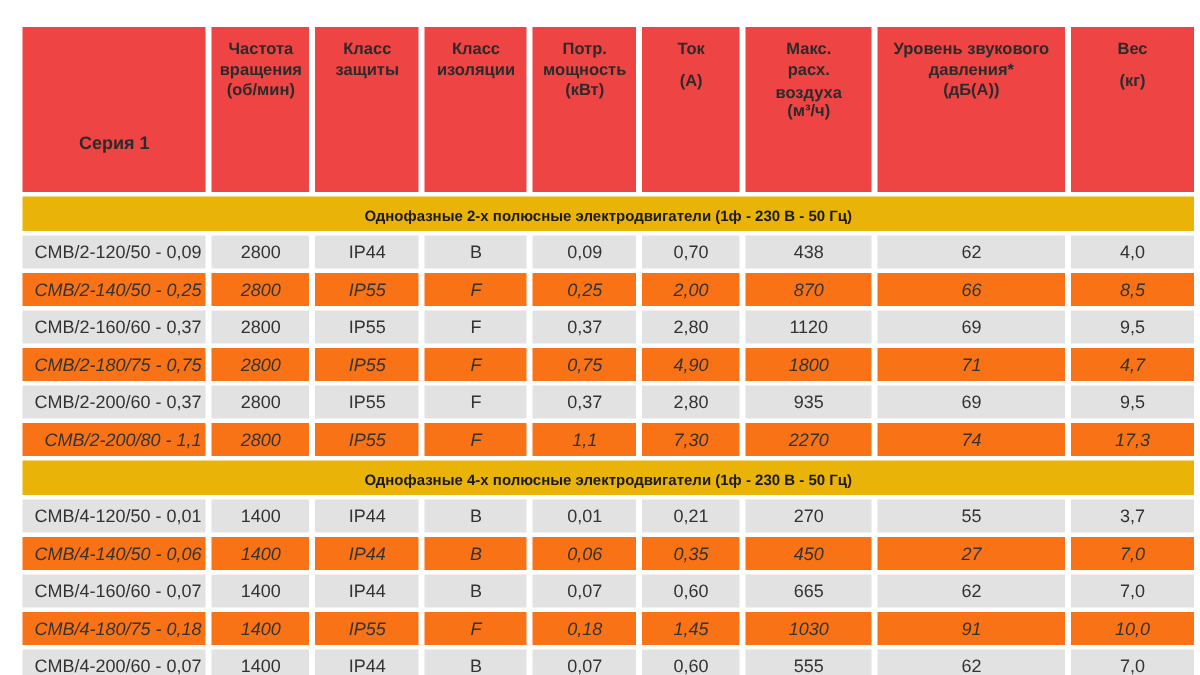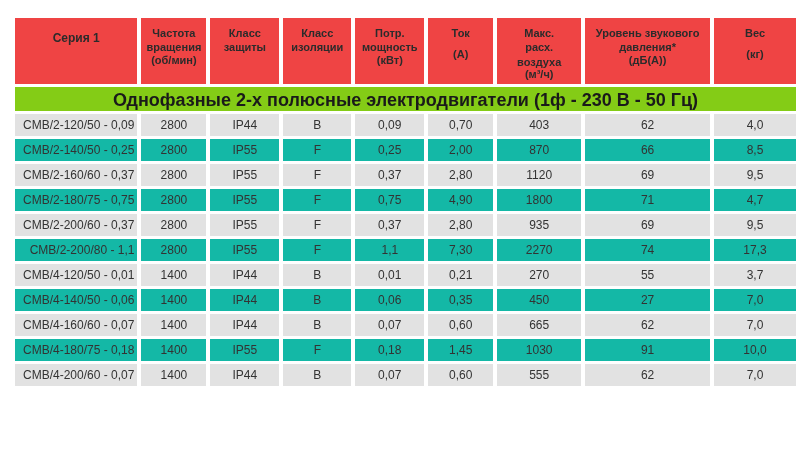--- a/index.html
+++ b/index.html
@@ -24,47 +24,47 @@
     padding: 0 2px;
     vertical-align: top;
   }
   .hwrap {
     display: flex;
     flex-direction: column;
     justify-content: space-between;
     align-items: center;
     height: 66px;
   }
-  th.vcenter .hwrap { justify-content: center; }
+  th.vcenter .hwrap { justify-content: flex-end; margin-top: 44px; }
   .htitle {
     white-space: pre-line;
     padding-top: 8px;
     line-height: 1.3;
   }
   th.vcenter .htitle { padding-top: 0; font-size: 12px; }
   .hunit {
     padding-bottom: 24px;
     line-height: 1;
   }
   td {
     font-size: 12px;
     color: #333333;
     height: 22px;
     text-align: center;
     padding: 0 3px;
     overflow: hidden;
     white-space: nowrap;
   }
   tr.light td { background: #e2e2e2; }
-  tr.dark  td { background: #14b8a6; }
+  tr.dark  td { background: #f97316; font-style: italic; }
   td.name { text-align: right; padding-left: 8px; }
   tr.section td {
-    background: #84cc16;
+    background: #eab308;
     font-weight: bold;
-    font-size: 18px;
+    font-size: 10px;
     color: #1a1a1a;
     height: 20px;
     padding-top: 3px;
   }
 </style>
 </head>
 <body>
 
 <table class="spec">
   <colgroup>
@@ -147,21 +147,21 @@
       <tr class="section">
         <td colspan="9">Однофазные 2-х полюсные электродвигатели (1ф - 230 В - 50 Гц)</td>
       </tr>
       <tr class="light">
         <td class="name">CMB/2-120/50 - 0,09</td>
         <td>2800</td>
         <td>IP44</td>
         <td>B</td>
         <td>0,09</td>
         <td>0,70</td>
-        <td>403</td>
+        <td>438</td>
         <td>62</td>
         <td>4,0</td>
       </tr>
       <tr class="dark">
         <td class="name">CMB/2-140/50 - 0,25</td>
         <td>2800</td>
         <td>IP55</td>
         <td>F</td>
         <td>0,25</td>
         <td>2,00</td>
@@ -206,20 +206,23 @@
         <td class="name">CMB/2-200/80 - 1,1</td>
         <td>2800</td>
         <td>IP55</td>
         <td>F</td>
         <td>1,1</td>
         <td>7,30</td>
         <td>2270</td>
         <td>74</td>
         <td>17,3</td>
       </tr>
+      <tr class="section">
+        <td colspan="9">Однофазные 4-х полюсные электродвигатели (1ф - 230 В - 50 Гц)</td>
+      </tr>
       <tr class="light">
         <td class="name">CMB/4-120/50 - 0,01</td>
         <td>1400</td>
         <td>IP44</td>
         <td>B</td>
         <td>0,01</td>
         <td>0,21</td>
         <td>270</td>
         <td>55</td>
         <td>3,7</td>

